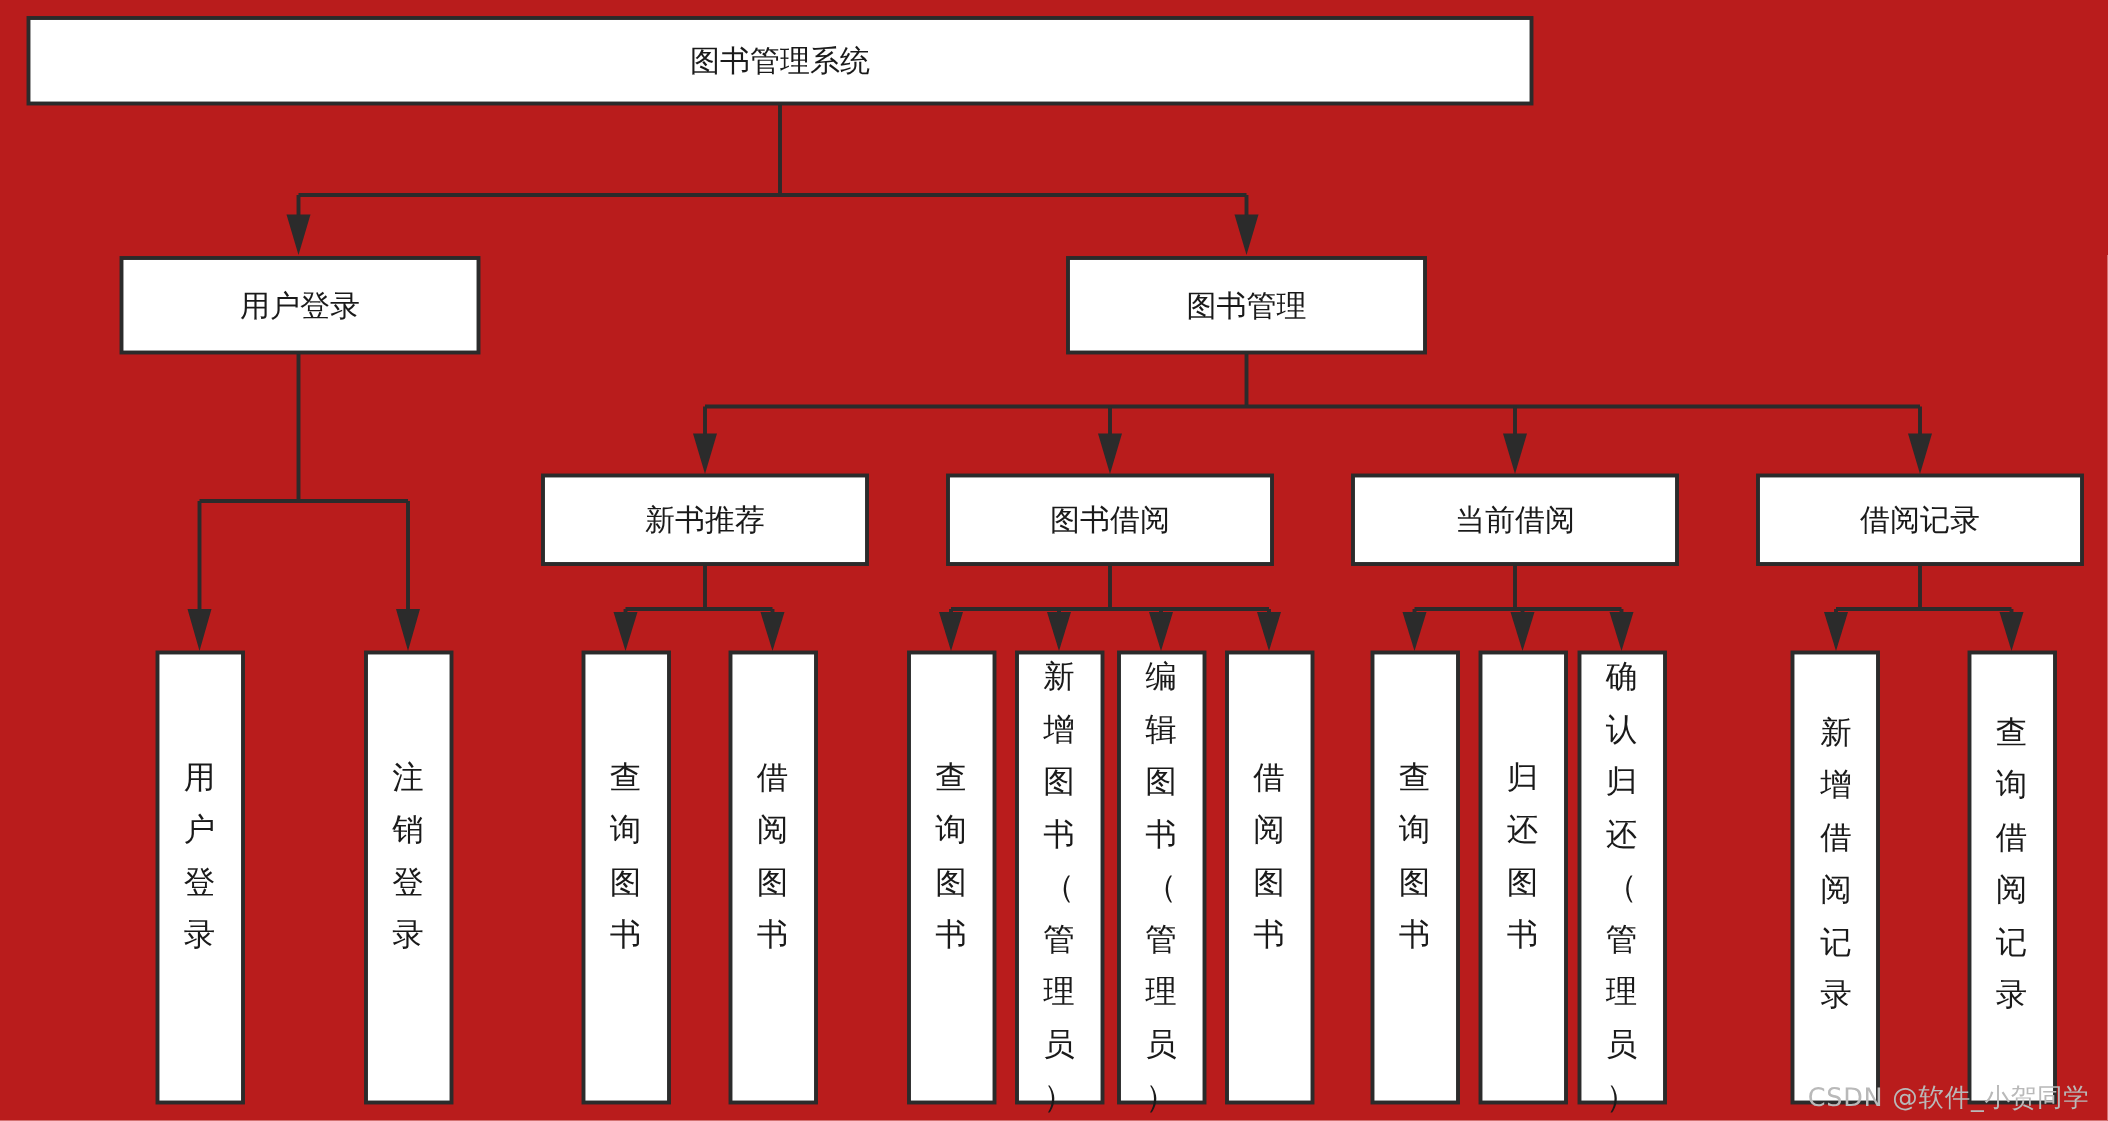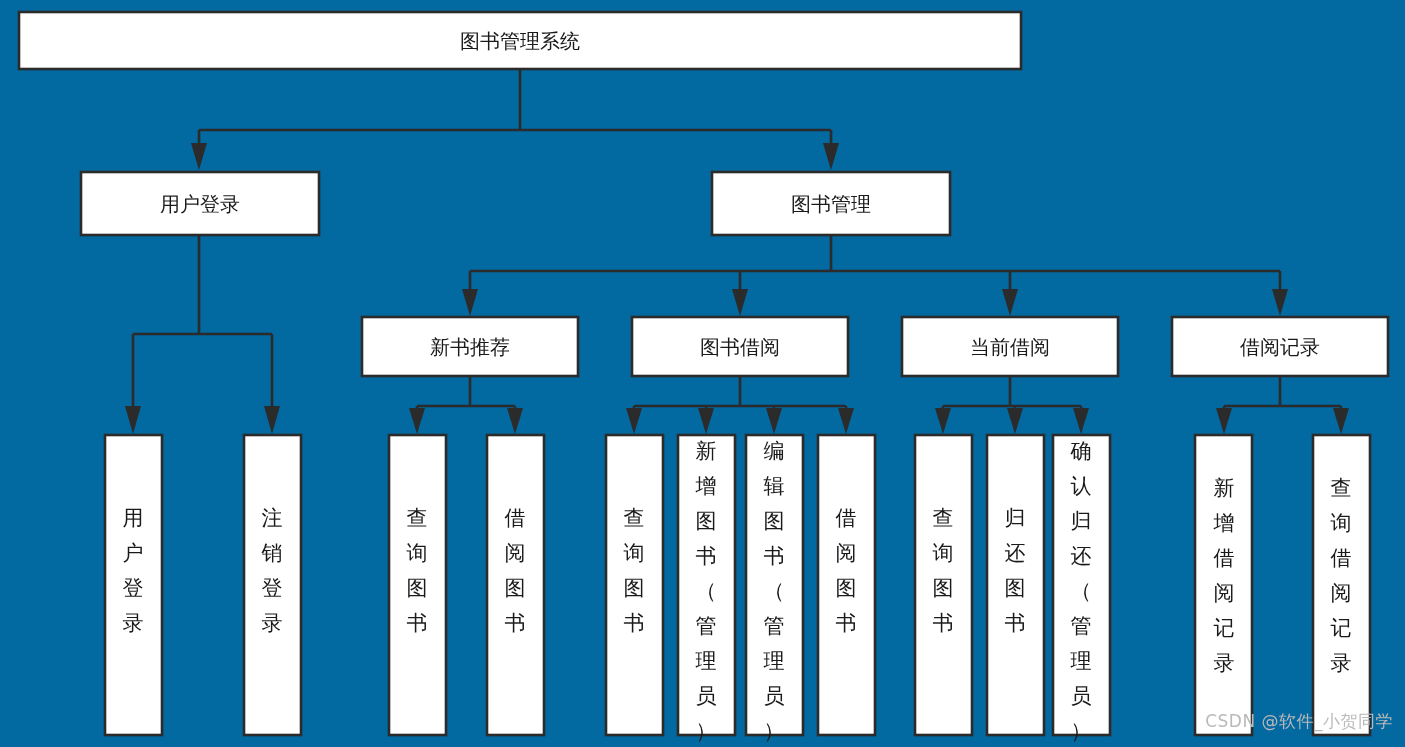--- a/index.html
+++ b/index.html
@@ -10,21 +10,21 @@
   body {
     width: 1405px;
     height: 747px;
     font-family: "DejaVu Sans", "Liberation Sans", sans-serif;
     overflow: hidden;
   }
   #diagram-root {
     position: relative;
     width: 1405px;
     height: 747px;
-    background: #0369a1;
+    background: #b91c1c;
   }
   svg#tree-svg {
     position: absolute;
     top: 0;
     left: 0;
     width: 1405px;
     height: 747px;
   }
   .node-box {
     fill: #ffffff;
@@ -50,21 +50,21 @@
   }
   .node-label-v {
     font-family: "DejaVu Sans", "Liberation Sans", sans-serif;
     font-size: 21px;
     fill: #1a1a1a;
     text-anchor: middle;
   }
   .watermark {
     position: absolute;
     right: 12px;
-    bottom: 14px;
+    bottom: 4px;
     font-family: "DejaVu Sans", "Liberation Sans", sans-serif;
     font-size: 17px;
     color: #b9b9b9;
     letter-spacing: 0.5px;
     white-space: nowrap;
     pointer-events: none;
   }
 </style>
 </head>
 <body>

